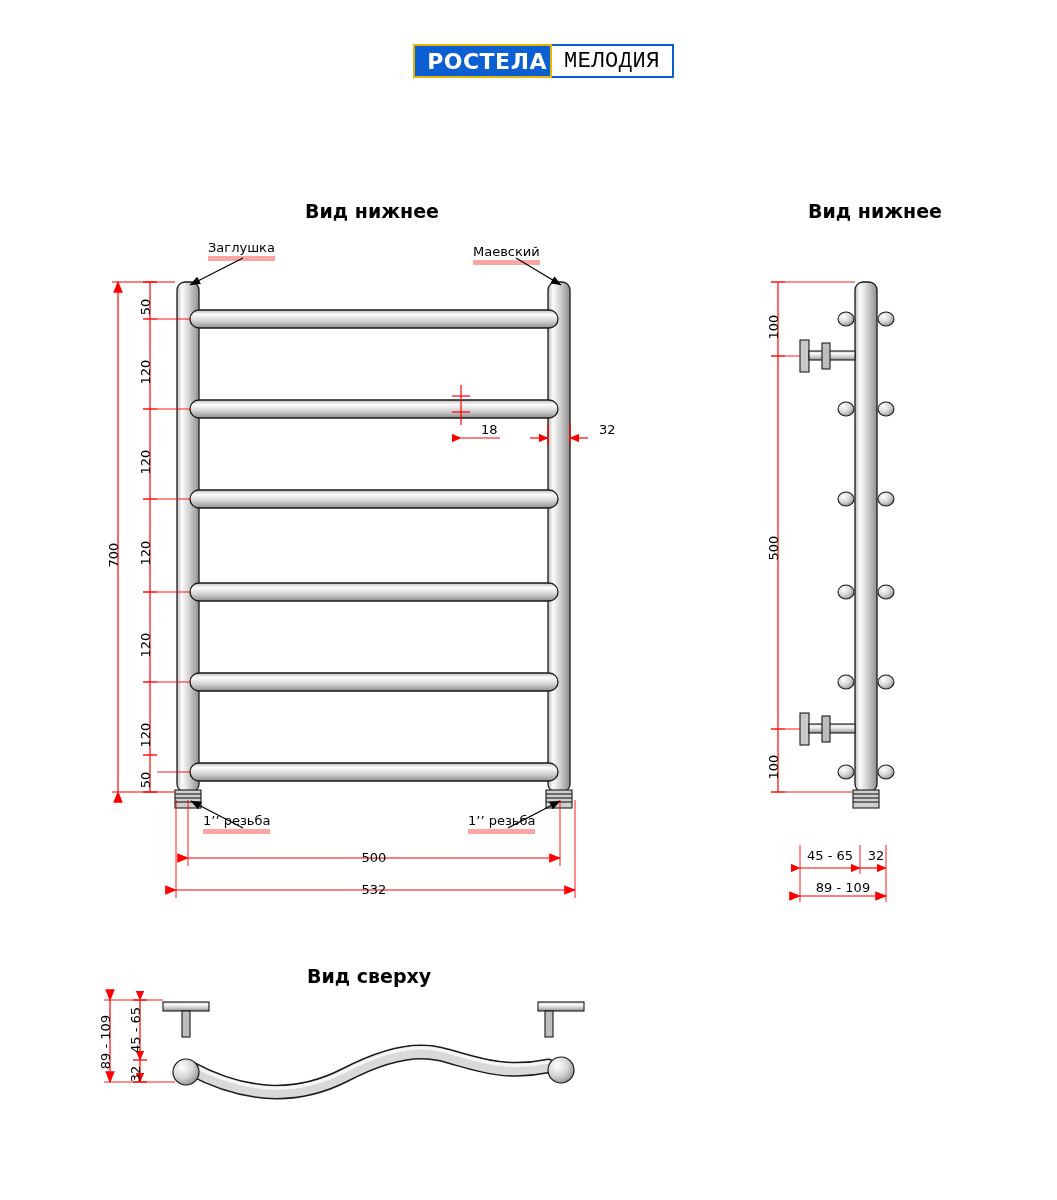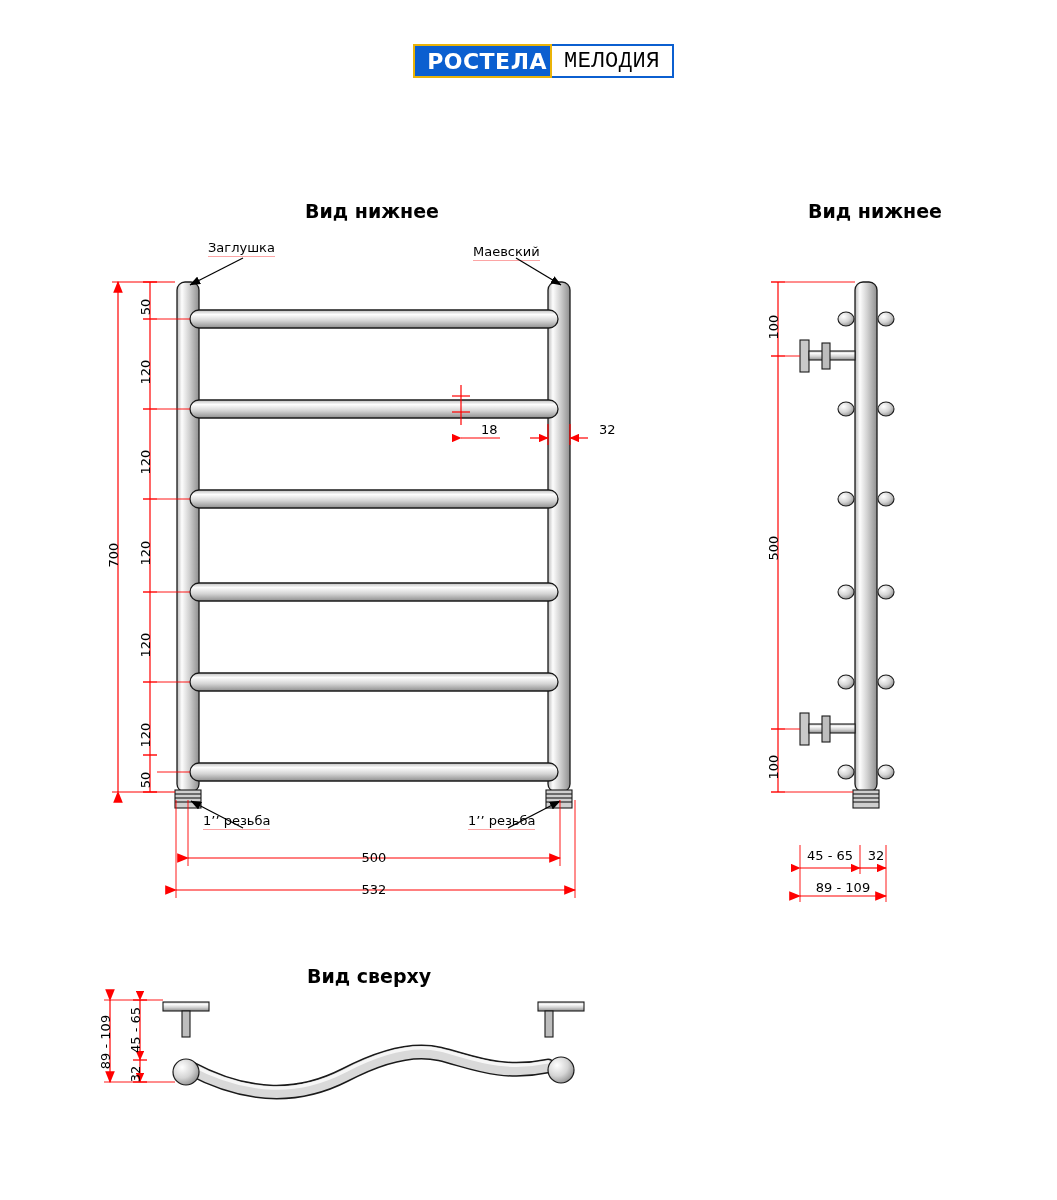--- a/index.html
+++ b/index.html
@@ -77,21 +77,21 @@
   #title-top   { left: 307px; top: 965px; }
 
   
   .callout {
     position: absolute;
     font-size: 13px;
     color: #000;
     white-space: nowrap;
   }
   .callout .under {
-    border-bottom: 1px solid #fca5a5;
+    border-bottom: 5px solid #fca5a5;
     padding-bottom: 1px;
   }
   #callout-cap    { left: 208px; top: 240px; }
   #callout-maevsk { left: 473px; top: 244px; }
   #callout-thread-left  { left: 203px; top: 813px; }
   #callout-thread-right { left: 468px; top: 813px; }
 
   svg { position: absolute; left: 0; top: 0; overflow: visible; }
   .dimtxt {
     font-family: "DejaVu Sans", sans-serif;

